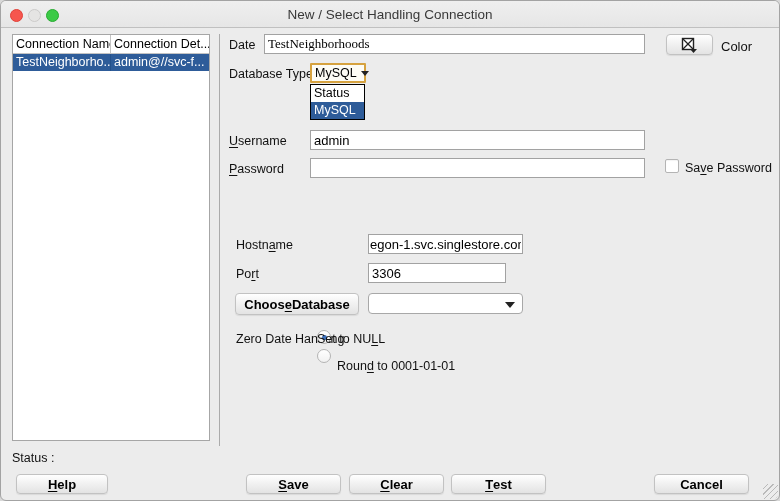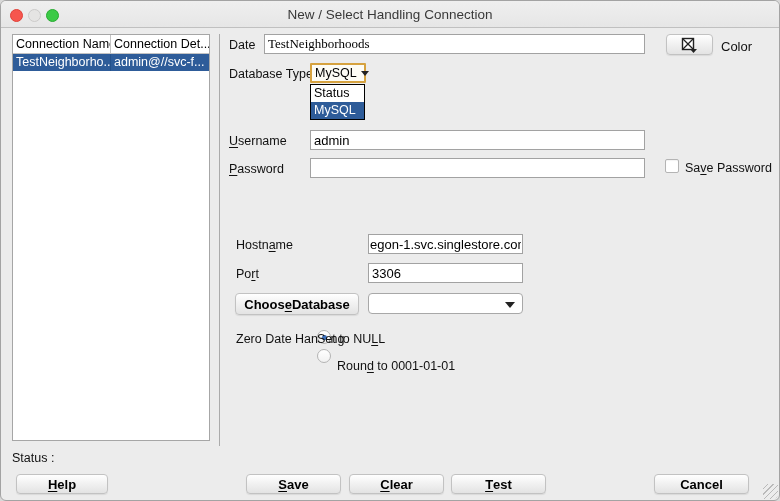--- a/index.html
+++ b/index.html
@@ -156,21 +156,21 @@
   <div class="lbl" style="left:228px; top:133px;"><u>U</u>sername</div>
   <input class="field" style="left: 309px; top: 129px; width: 335px; height: 20px;" value="admin">
   <div class="lbl" style="left:228px; top:161px;"><u>P</u>assword</div>
   <input class="field" type="password" style="left: 309px; top: 157px; width: 335px; height: 20px;" value="">
   <div class="checkbox" style="left:664px; top:158px;"></div>
   <div class="lbl" style="left:684px; top:160px;">Sa<u>v</u>e Password</div>
 
   <div class="lbl" style="left:235px; top:237px;">Hostn<u>a</u>me</div>
   <input class="field" style="left: 367px; top: 233px; width: 155px; height: 20px; padding: 0px 1px;" value="egon-1.svc.singlestore.com">
   <div class="lbl" style="left:235px; top:266px;">Po<u>r</u>t</div>
-  <input class="field" style="left: 367px; top: 262px; width: 155px; height: 20px;" value="3306">
+  <input class="field" style="left: 367px; top: 262px; width: 138px; height: 20px;" value="3306">
 
   <div class="btn" style="left:234px; top:292px; width:124px; height:22px;">Choos<u>e</u> Database</div>
   <div class="combo">
     <span class="arrow"></span>
   </div>
 
   <div class="lbl" style="left:235px; top:331px;">Zero Date Handling</div>
   <div class="radio selected" style="left:316px; top:329px;"></div>
   <div class="lbl" style="left:316px; top:331px;">Set to NU<u>L</u>L</div>
   <div class="radio" style="left:316px; top:348px;"></div>

